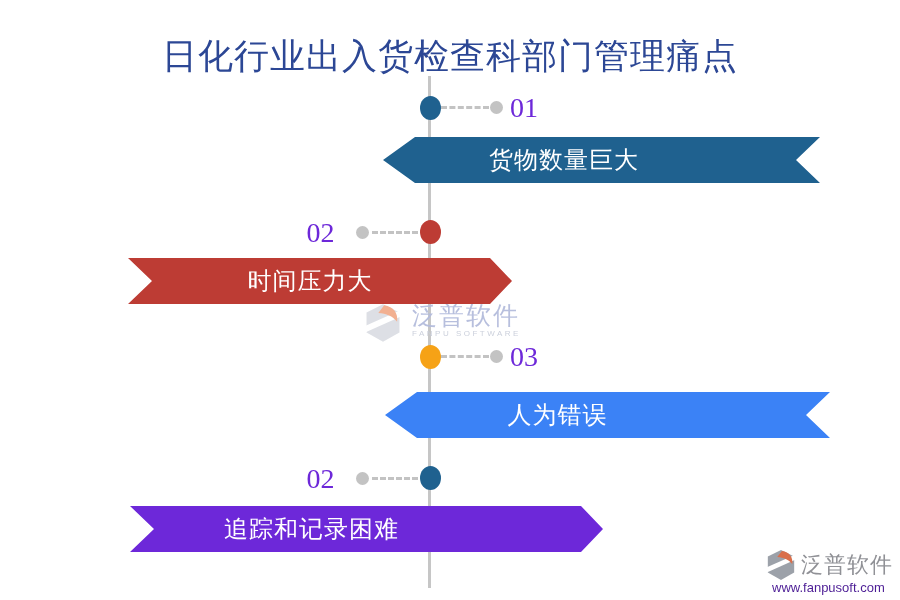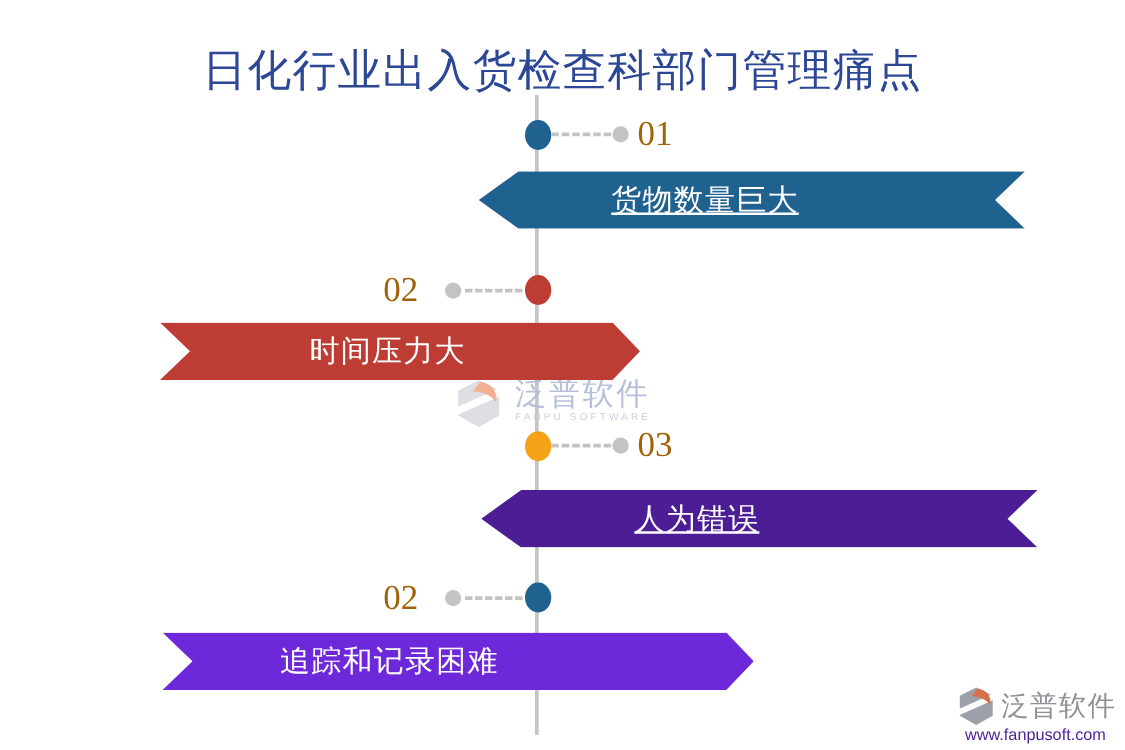--- a/index.html
+++ b/index.html
@@ -11,28 +11,28 @@
   .title{
     position:absolute;left:0;top:33px;width:100%;text-align:center;
     font-size:35px;letter-spacing:1px;color:#2C4795;font-weight:400;
   }
   
   .vline{position:absolute;left:428px;top:76px;width:3px;height:512px;background:#C6C6C6;}
   
   .big-dot{position:absolute;width:21px;height:24px;border-radius:50%;}
   .small-dot{position:absolute;width:13px;height:13px;border-radius:50%;background:#C3C3C3;}
   .dash{position:absolute;height:0;border-top:3px dashed #C3C3C3;}
-  .num{position:absolute;font-size:28px;color:#a16207;line-height:28px;}
+  .num{position:absolute;font-size:28px;color:#6d28d9;line-height:28px;}
   .num.right-align{width:55px;text-align:center;}
   
   .banner{
     position:absolute;height:46px;display:flex;align-items:center;justify-content:center;
     color:#ffffff;font-size:24px;letter-spacing:1px;z-index:3;
   }
-  .point-left{clip-path:polygon(0 50%, 32px 0, 100% 0, calc(100% - 24px) 50%, 100% 100%, 32px 100%);text-decoration:underline;}
+  .point-left{clip-path:polygon(0 50%, 32px 0, 100% 0, calc(100% - 24px) 50%, 100% 100%, 32px 100%);}
   .point-right{clip-path:polygon(0 0, calc(100% - 22px) 0, 100% 50%, calc(100% - 22px) 100%, 0 100%, 24px 50%);}
   
   .dot1{left:420px;top:96px;}   .dash1{left:441px;top:106px;width:48px;}
   .sdot1{left:490px;top:101px;} .num1{left:510px;top:94px;}
   .banner1{left:383px;top:137px;width:362px;padding-right:75px;}
 
   .num2{left:293px;top:219px;}  .sdot2{left:356px;top:226px;}
   .dash2{left:372px;top:231px;width:46px;} .dot2{left:420px;top:220px;}
   .banner2{left:128px;top:258px;width:364px;padding-right:20px;}
 
@@ -79,21 +79,21 @@
   <span class="dash dash2"></span>
   <span class="big-dot dot2" style="background-color: rgb(189, 60, 52);"></span>
   <div class="banner banner2 point-right" style="background-color: rgb(189, 60, 52); text-align: right;">
     <span>时间压力大</span>
   </div>
 
   <span class="big-dot dot3" style="background-color: rgb(246, 162, 22);"></span>
   <span class="dash dash3"></span>
   <span class="small-dot sdot3"></span>
   <span class="num num3">03</span>
-  <div class="banner banner3 point-left" style="background-color: #4c1d95;">
+  <div class="banner banner3 point-left" style="background-color: #3b82f6;">
     <span>人为错误</span>
   </div>
 
   <span class="num num4 right-align">02</span>
   <span class="small-dot sdot4"></span>
   <span class="dash dash4"></span>
   <span class="big-dot dot4" style="background-color: rgb(31, 97, 143);"></span>
   <div class="banner banner4 point-right" style="background-color: #6d28d9;">
     <span>追踪和记录困难</span>
   </div>

